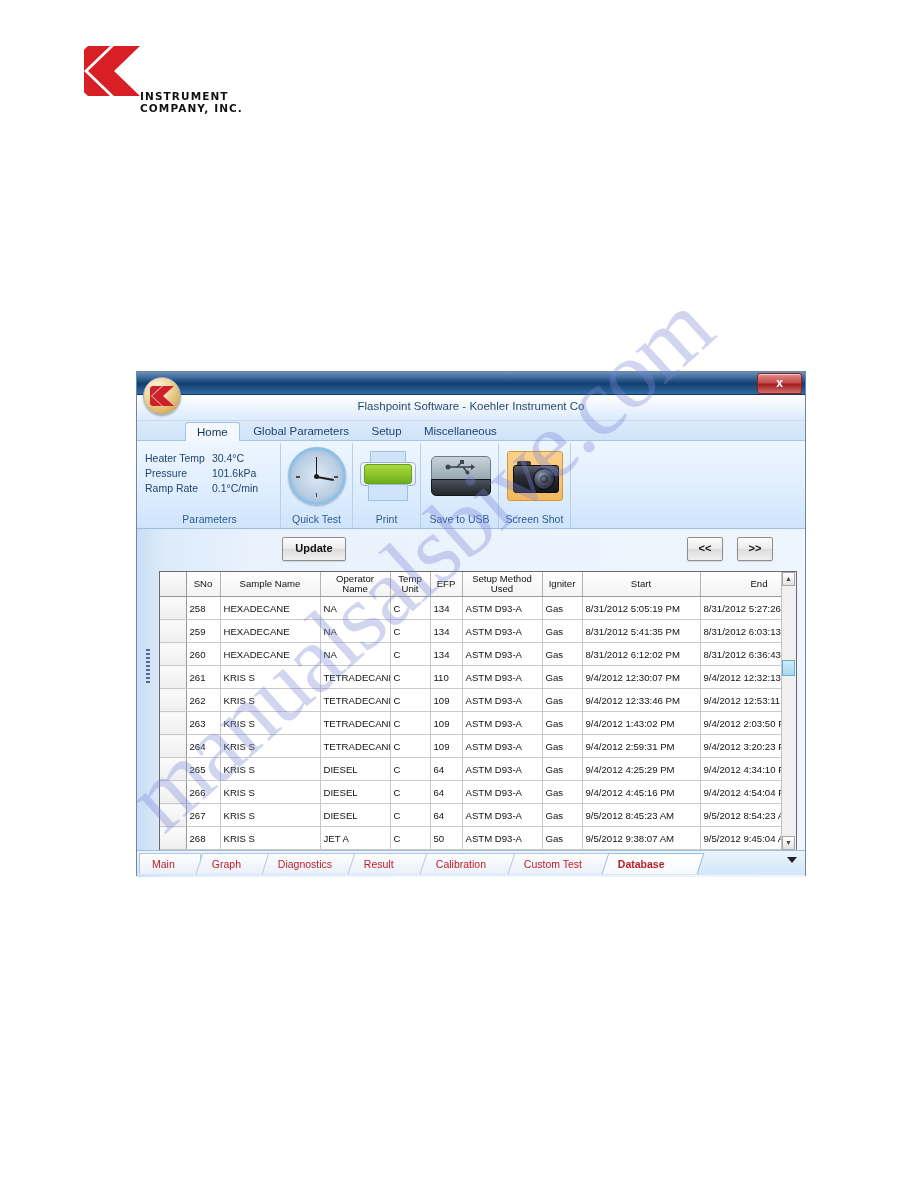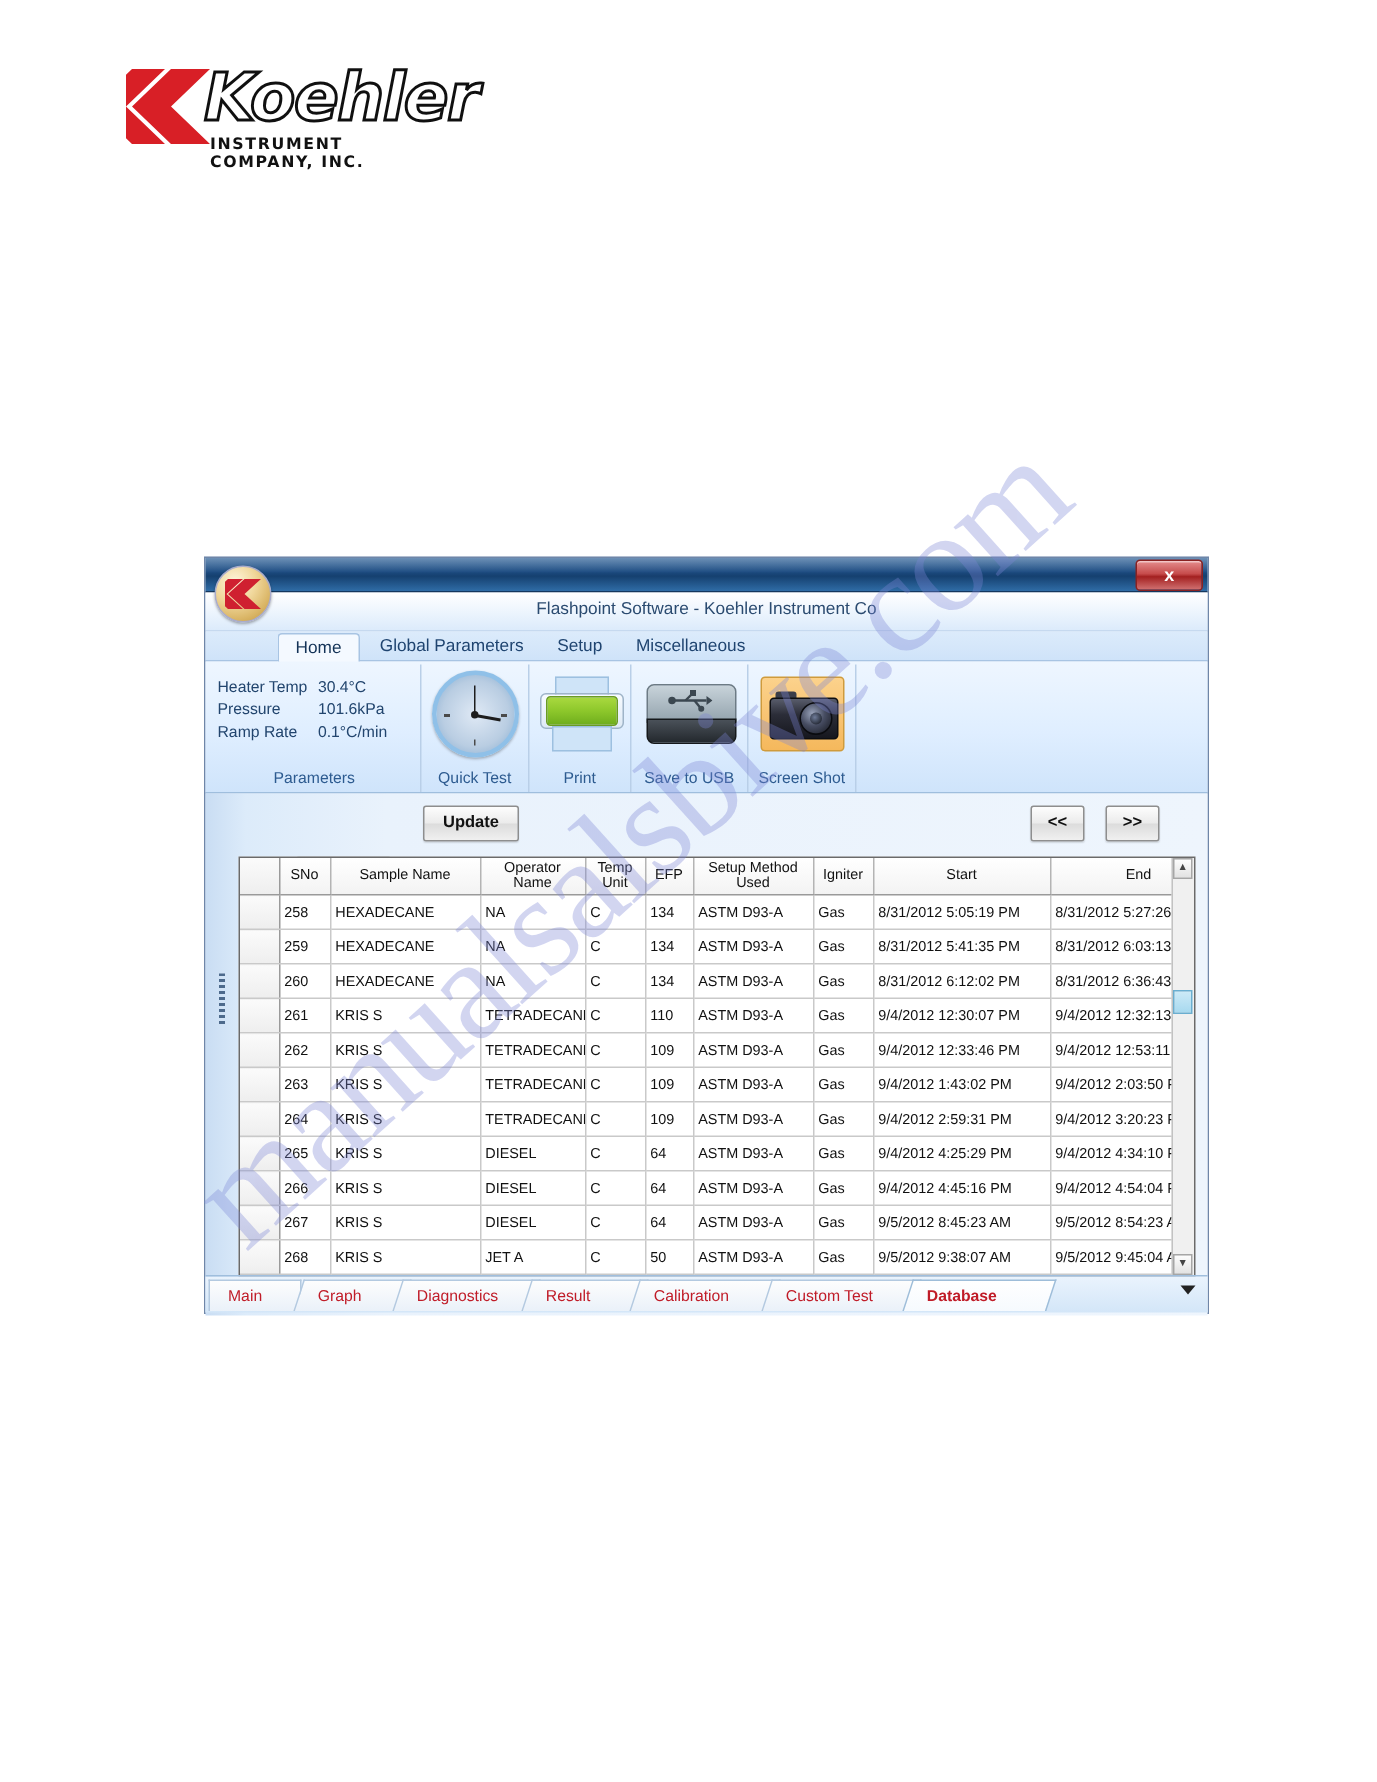--- a/index.html
+++ b/index.html
@@ -414,21 +414,20 @@
   }
 </style>
 </head>
 <body>
 
 <div class="logo">
   <svg class="logo-chevrons" viewBox="0 0 56 50">
     <polygon points="30,0 56,0 30,25 56,50 30,50 4,25" fill="#d81f26"></polygon>
     <polygon points="4,0 26,0 0,25 26,50 4,50 -22,25" fill="#d81f26"></polygon>
   </svg>
-  <div class="logo-word">Koehler</div>
   <div class="logo-sub">INSTRUMENT COMPANY, INC.</div>
 </div>
 
 <div class="watermark">
   <div class="wm-text wm1">manualsalsbive.com</div>
 </div>
 
 <div class="app-window">
 
   <div class="titlebar">

